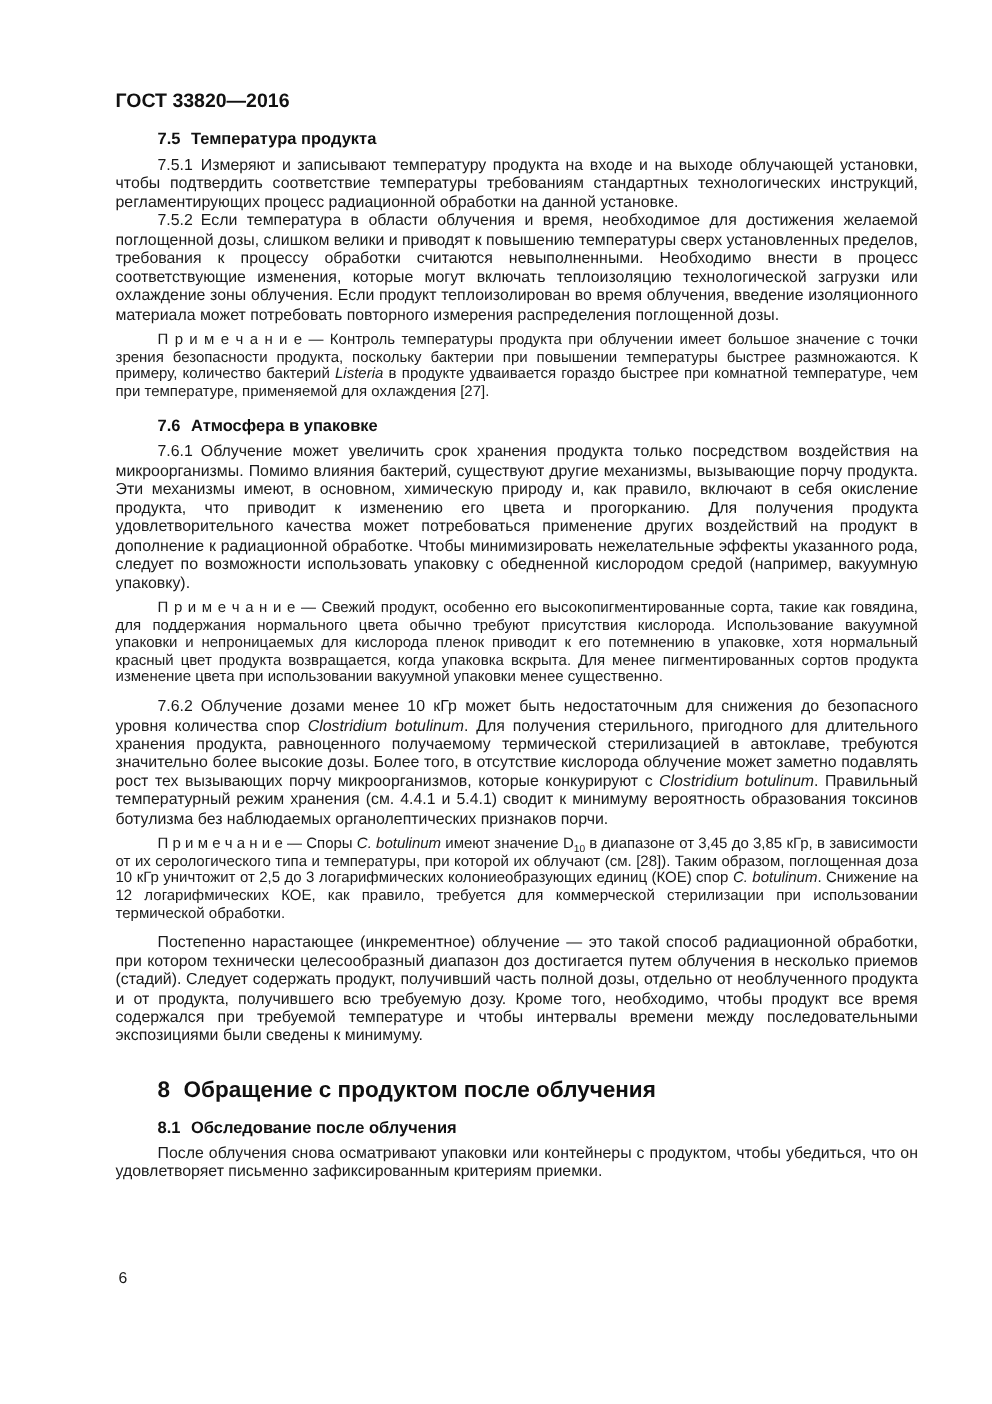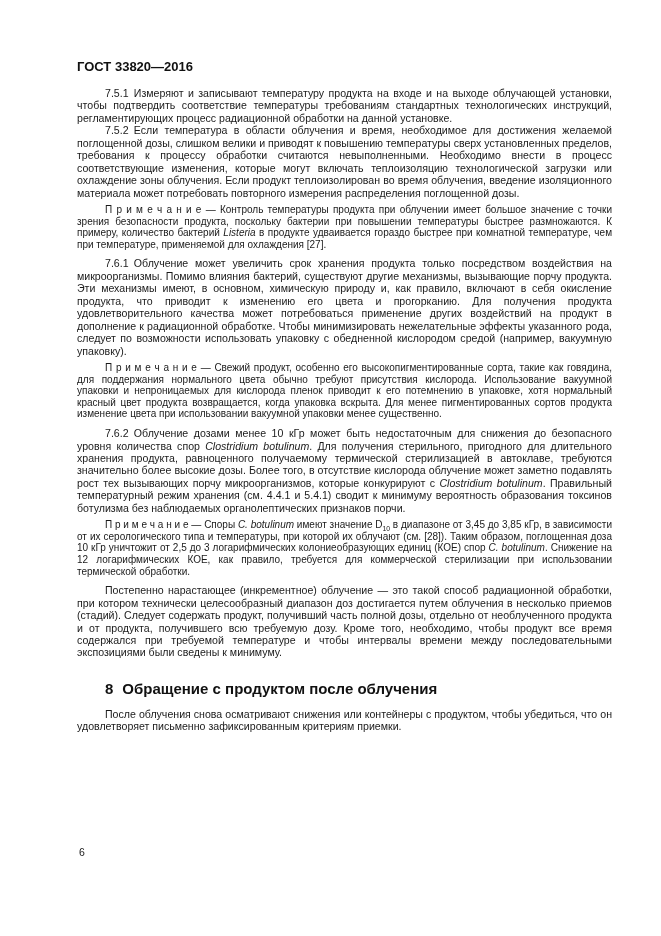--- a/index.html
+++ b/index.html
@@ -58,32 +58,41 @@
     color: #1a1a1a;
   }
 </style>
 </head>
 <body>
 
 <div class="page">
 
   <div class="doc-header">ГОСТ 33820—2016</div>
 
+  <div class="sub-heading">
+    <span class="h-num">7.5</span><span class="h-title">Температура продукта</span>
+  </div>
   <p class="para">7.5.1 Измеряют и записывают температуру продукта на входе и на выходе облучающей установки, чтобы подтвердить соответствие температуры требованиям стандартных технологических инструкций, регламентирующих процесс радиационной обработки на данной установке.</p>
   <p class="para">7.5.2 Если температура в области облучения и время, необходимое для достижения желаемой поглощенной дозы, слишком велики и приводят к повышению температуры сверх установленных пределов, требования к процессу обработки считаются невыполненными. Необходимо внести в процесс соответствующие изменения, которые могут включать теплоизоляцию технологической загрузки или охлаждение зоны облучения. Если продукт теплоизолирован во время облучения, введение изоляционного материала может потребовать повторного измерения распределения поглощенной дозы.</p>
   <p class="note"><span>П р и м е ч а н и е — Контроль температуры продукта при облучении имеет большое значение с точки зрения безопасности продукта, поскольку бактерии при повышении температуры быстрее размножаются. К примеру, количество бактерий </span><span class="italic">Listeria</span><span> в продукте удваивается гораздо быстрее при комнатной температуре, чем при температуре, применяемой для охлаждения [27].</span></p>
 
+  <div class="sub-heading">
+    <span class="h-num">7.6</span><span class="h-title">Атмосфера в упаковке</span>
+  </div>
   <p class="para">7.6.1 Облучение может увеличить срок хранения продукта только посредством воздействия на микроорганизмы. Помимо влияния бактерий, существуют другие механизмы, вызывающие порчу продукта. Эти механизмы имеют, в основном, химическую природу и, как правило, включают в себя окисление продукта, что приводит к изменению его цвета и прогорканию. Для получения продукта удовлетворительного качества может потребоваться применение других воздействий на продукт в дополнение к радиационной обработке. Чтобы минимизировать нежелательные эффекты указанного рода, следует по возможности использовать упаковку с обедненной кислородом средой (например, вакуумную упаковку).</p>
   <p class="note">П р и м е ч а н и е — Свежий продукт, особенно его высокопигментированные сорта, такие как говядина, для поддержания нормального цвета обычно требуют присутствия кислорода. Использование вакуумной упаковки и непроницаемых для кислорода пленок приводит к его потемнению в упаковке, хотя нормальный красный цвет продукта возвращается, когда упаковка вскрыта. Для менее пигментированных сортов продукта изменение цвета при использовании вакуумной упаковки менее существенно.</p>
   <p class="para"><span>7.6.2 Облучение дозами менее 10 кГр может быть недостаточным для снижения до безопасного уровня количества спор </span><span class="italic">Clostridium botulinum</span><span>. Для получения стерильного, пригодного для длительного хранения продукта, равноценного получаемому термической стерилизацией в автоклаве, требуются значительно более высокие дозы. Более того, в отсутствие кислорода облучение может заметно подавлять рост тех вызывающих порчу микроорганизмов, которые конкурируют с </span><span class="italic">Clostridium botulinum</span><span>. Правильный температурный режим хранения (см. 4.4.1 и 5.4.1) сводит к минимуму вероятность образования токсинов ботулизма без наблюдаемых органолептических признаков порчи.</span></p>
   <p class="note"><span>П р и м е ч а н и е — Споры </span><span class="italic">C. botulinum</span><span> имеют значение D</span><sub>10</sub><span> в диапазоне от 3,45 до 3,85 кГр, в зависимости от их серологического типа и температуры, при которой их облучают (см. [28]). Таким образом, поглощенная доза 10 кГр уничтожит от 2,5 до 3 логарифмических колониеобразующих единиц (КОЕ) спор </span><span class="italic">C. botulinum</span><span>. Снижение на 12 логарифмических КОЕ, как правило, требуется для коммерческой стерилизации при использовании термической обработки.</span></p>
 
   <p class="para">Постепенно нарастающее (инкрементное) облучение — это такой способ радиационной обработки, при котором технически целесообразный диапазон доз достигается путем облучения в несколько приемов (стадий). Следует содержать продукт, получивший часть полной дозы, отдельно от необлученного продукта и от продукта, получившего всю требуемую дозу. Кроме того, необходимо, чтобы продукт все время содержался при требуемой температуре и чтобы интервалы времени между последовательными экспозициями были сведены к минимуму.</p>
 
   <div class="chapter-heading">
     <span class="h-num">8</span><span class="h-title">Обращение с продуктом после облучения</span>
   </div>
 
-  <p class="para">После облучения снова осматривают снижения или контейнеры с продуктом, чтобы убедиться, что он удовлетворяет письменно зафиксированным критериям приемки.</p>
+  <div class="sub-heading">
+    <span class="h-num">8.1</span><span class="h-title">Обследование после облучения</span>
+  </div>
+  <p class="para">После облучения снова осматривают упаковки или контейнеры с продуктом, чтобы убедиться, что он удовлетворяет письменно зафиксированным критериям приемки.</p>
 
   <div class="page-number">6</div>
 
 </div>
 
 </body></html>

